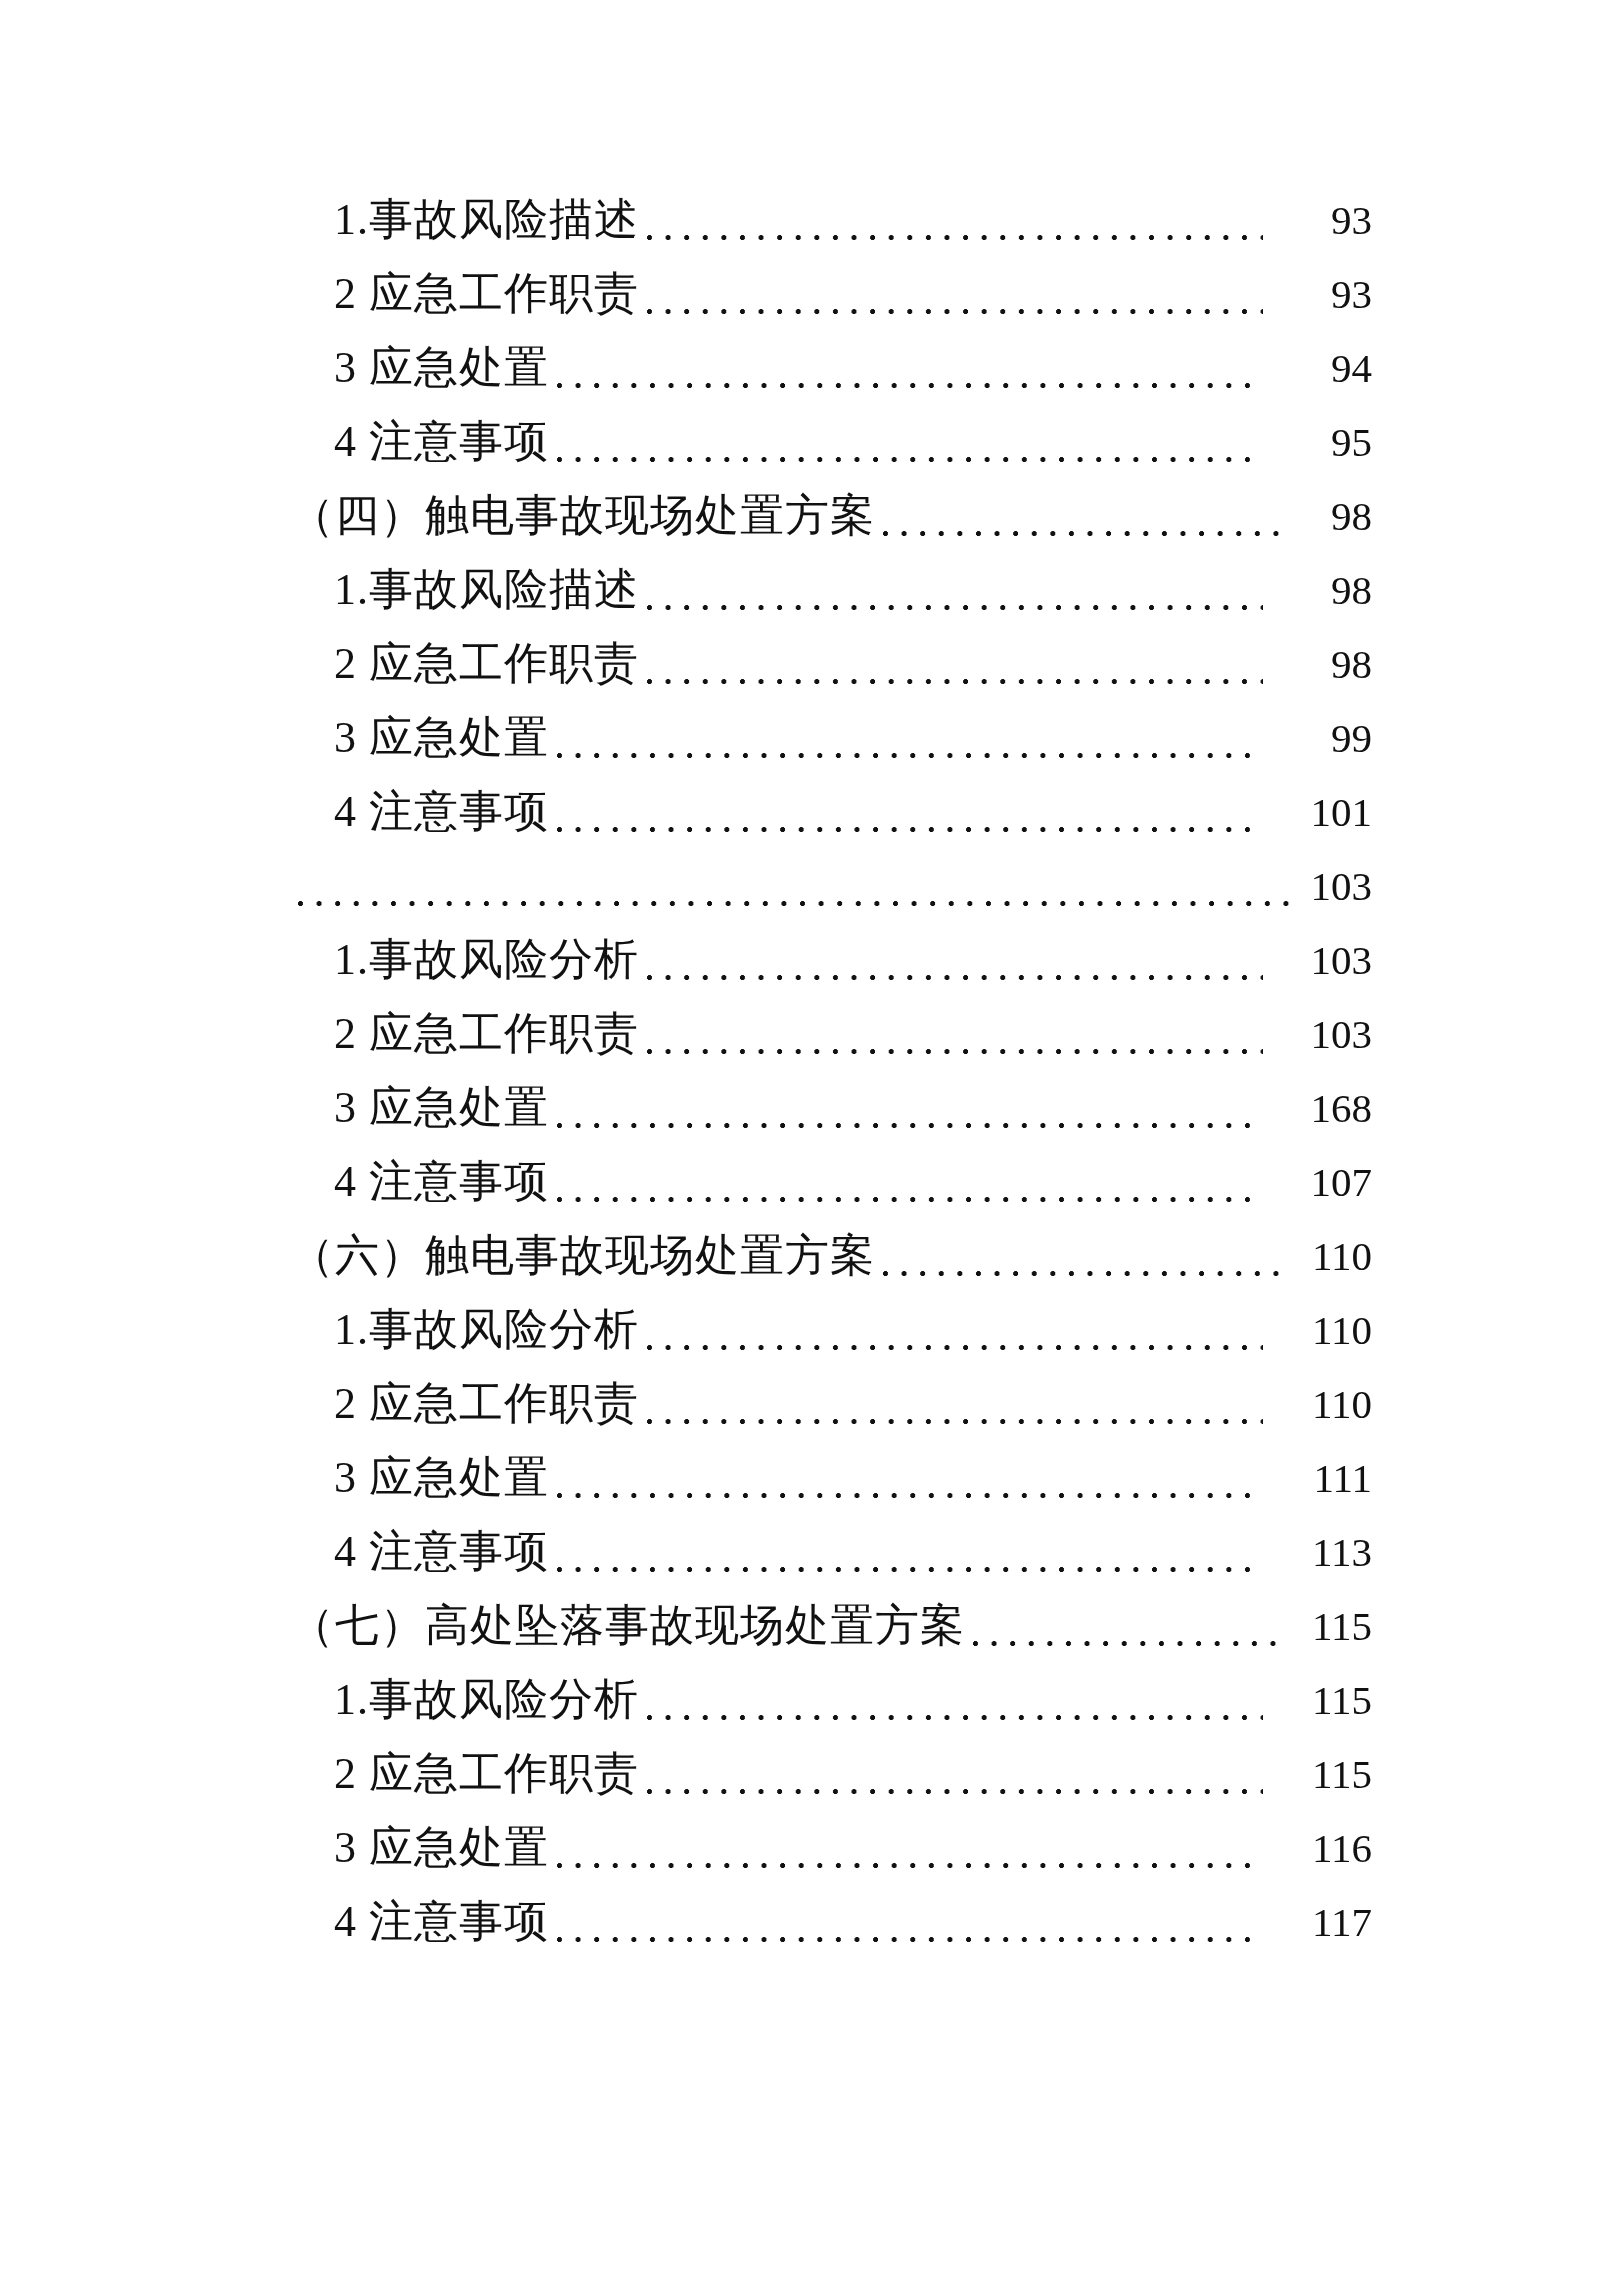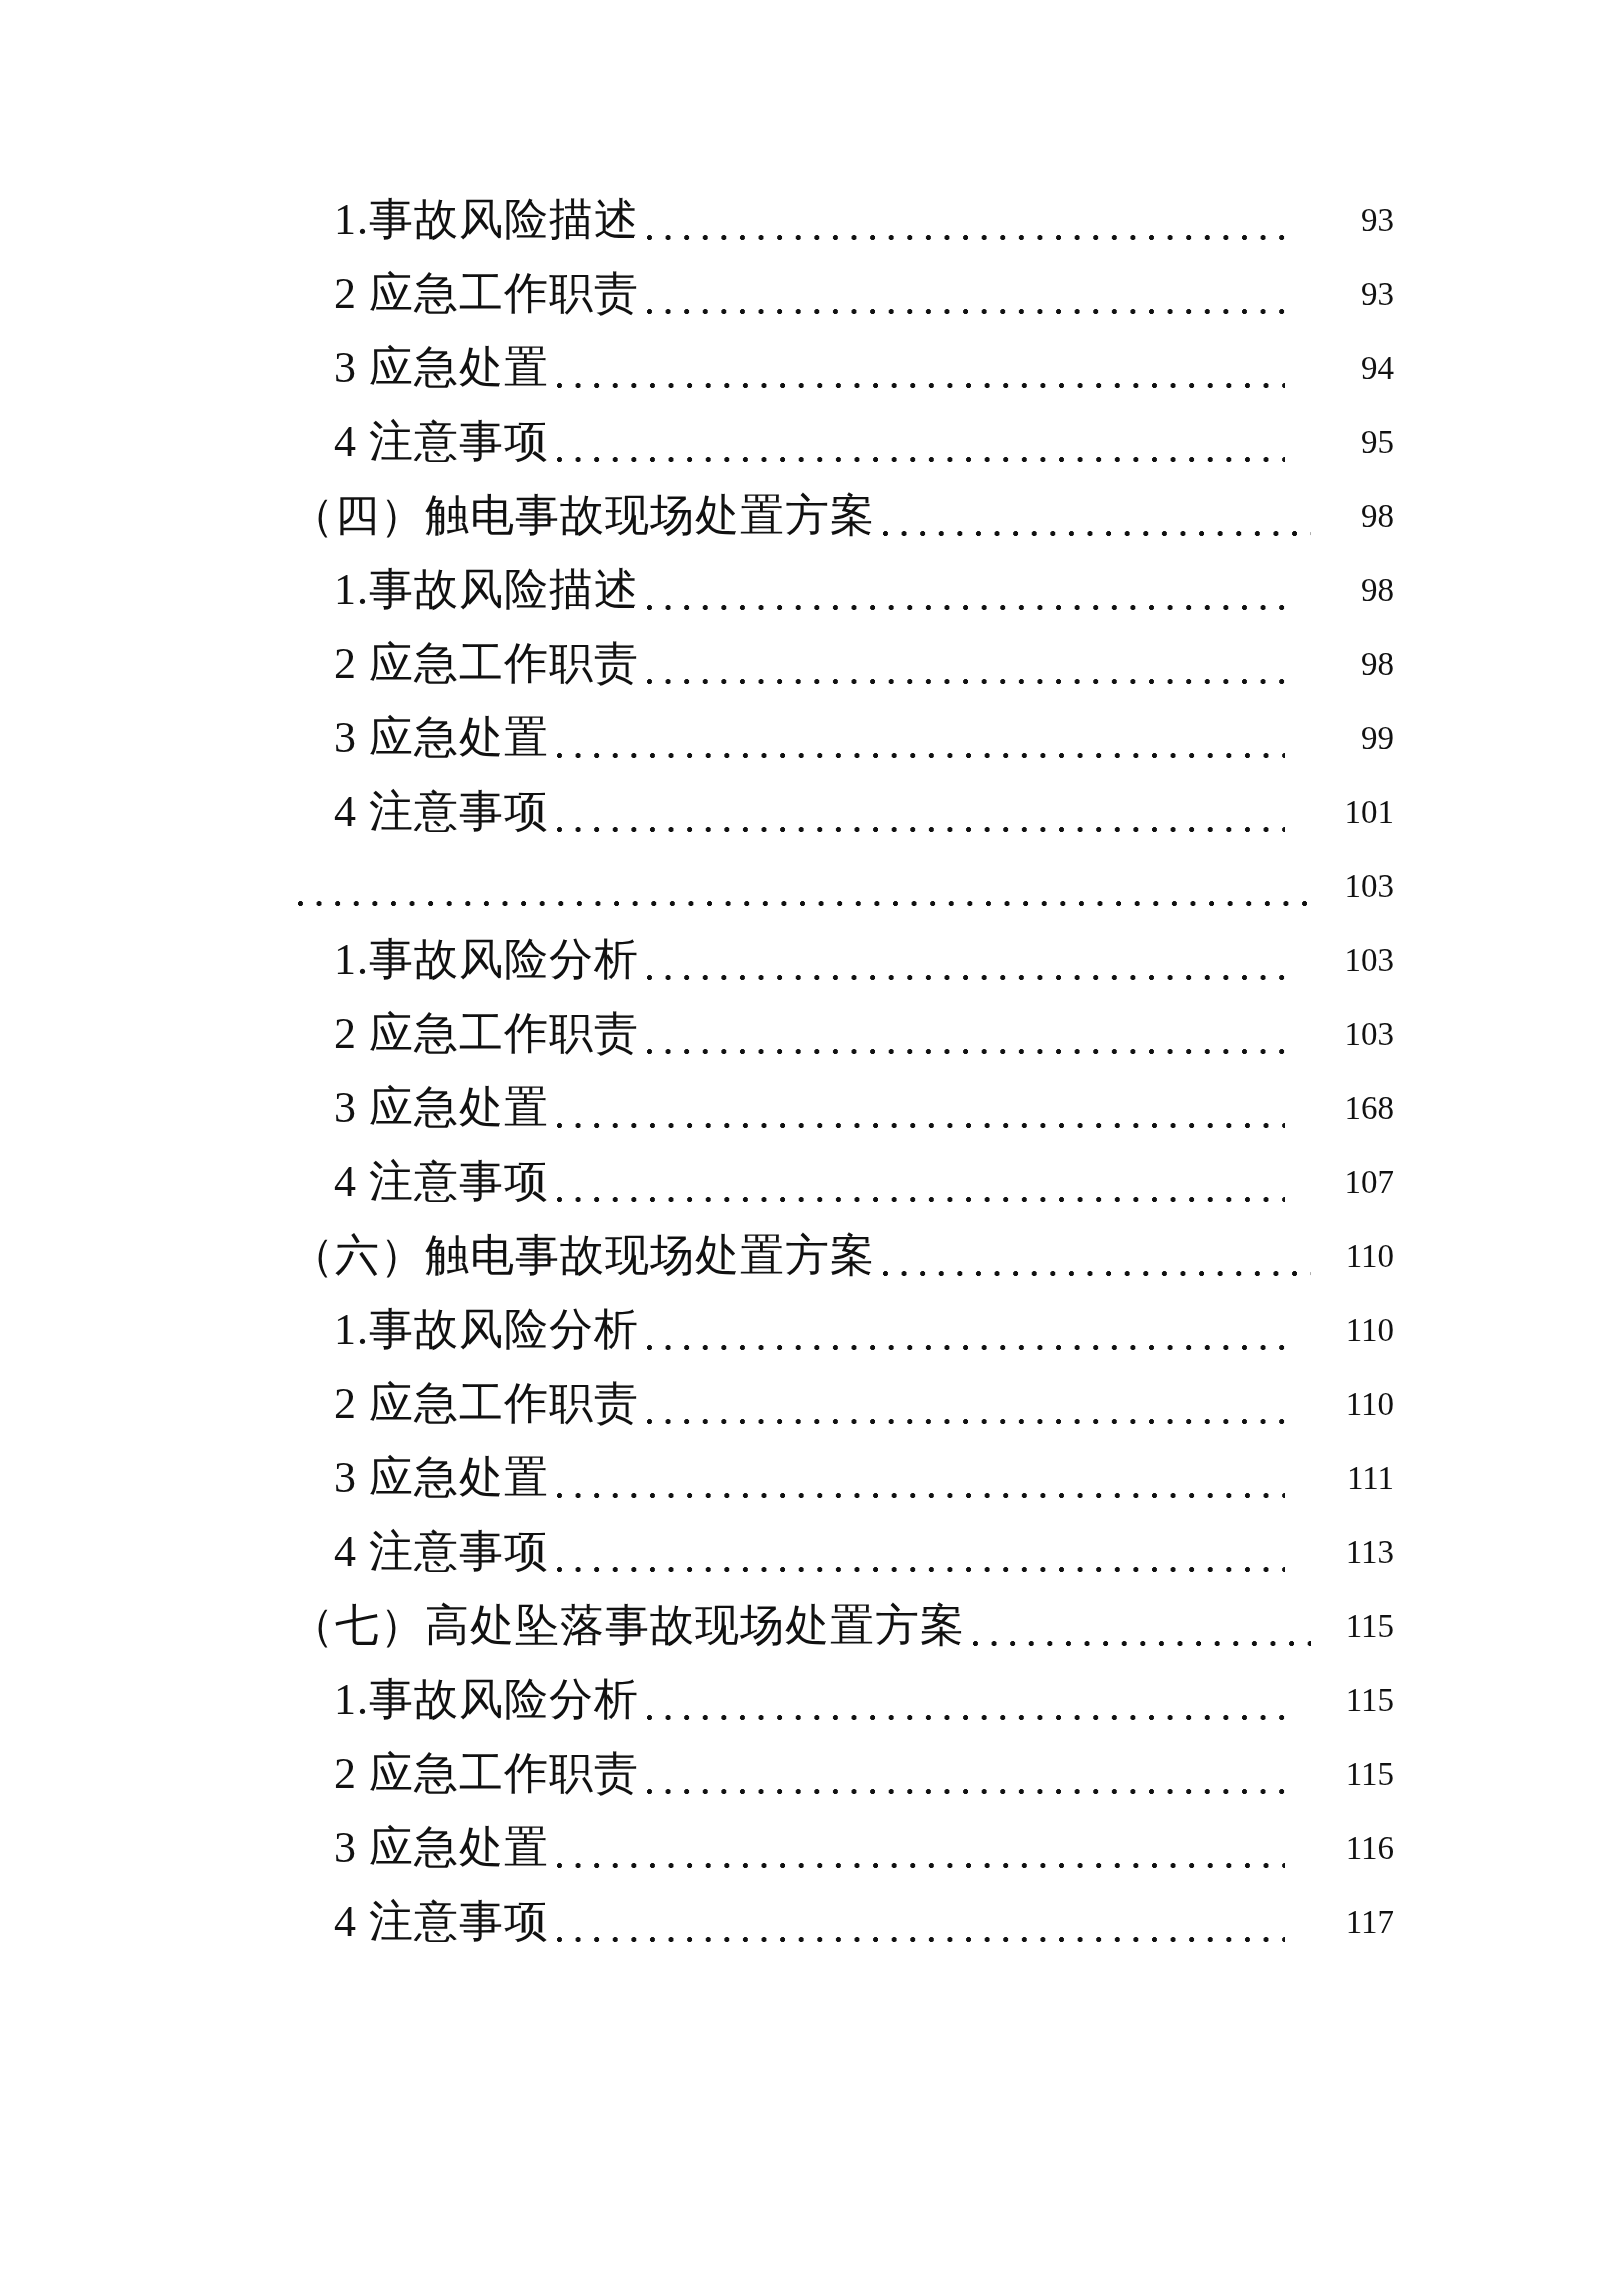--- a/index.html
+++ b/index.html
@@ -13,21 +13,21 @@
     height: 2292px;
     background: #ffffff;
     font-family: "Liberation Serif", "DejaVu Serif", serif;
     color: #111111;
     overflow: hidden;
   }
   .toc {
     position: absolute;
     top: 183px;
     left: 290px;
-    right: 226px;
+    right: 248px;
   }
   .toc-row {
     display: flex;
     align-items: center;
     height: 74px;
     font-size: 44px;
     line-height: 74px;
     cursor: default;
   }
   .toc-row.level-2 {
@@ -53,21 +53,21 @@
     height: 4.9px;
     background-image: radial-gradient(circle at 2.5px 2.5px, #111111 2.2px, rgba(0,0,0,0) 2.8px);
     background-size: 18.6px 4.9px;
     background-repeat: repeat-x;
     background-position: left center;
   }
   .page-num {
     flex: 0 0 auto;
     min-width: 76px;
     text-align: right;
-    font-size: 33px;
+    font-size: 41px;
     padding-left: 29px;
     white-space: nowrap;
   }
   .toc-row.level-1 .page-num {
     padding-left: 9.8px;
     min-width: 69px;
   }
 </style>
 </head>
 <body>

